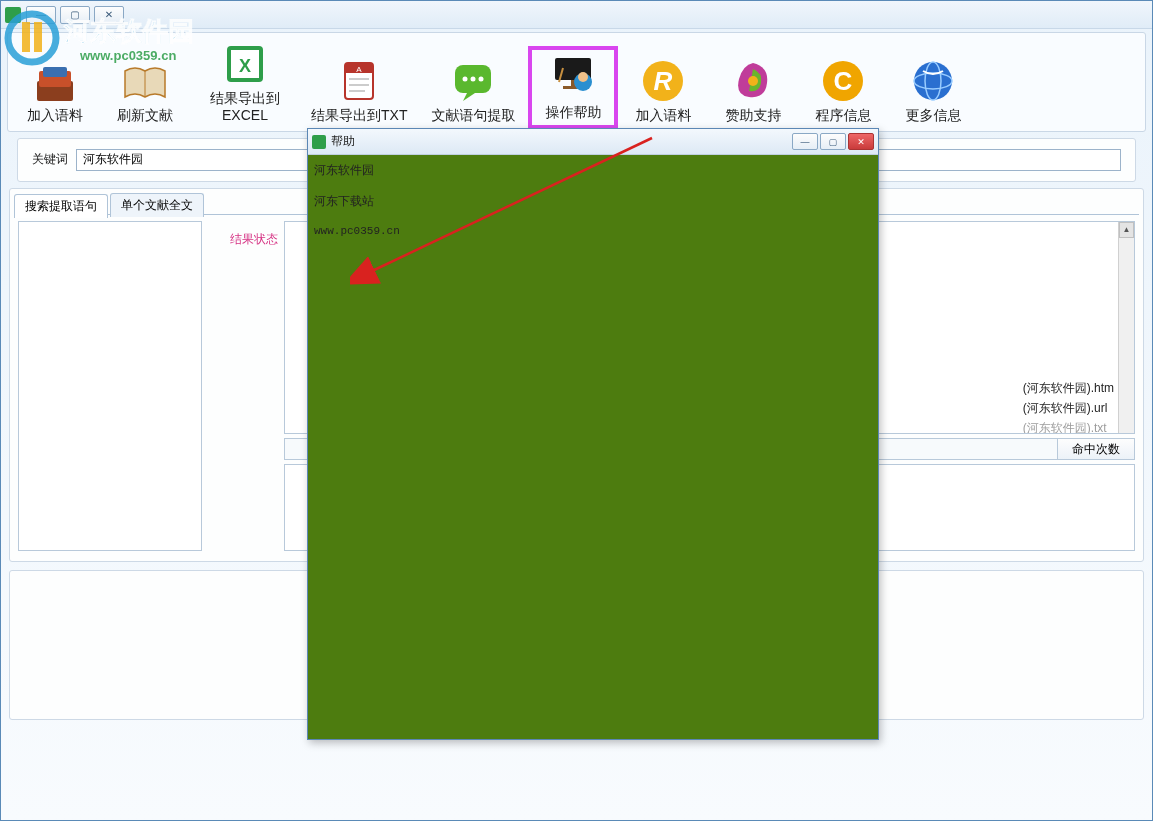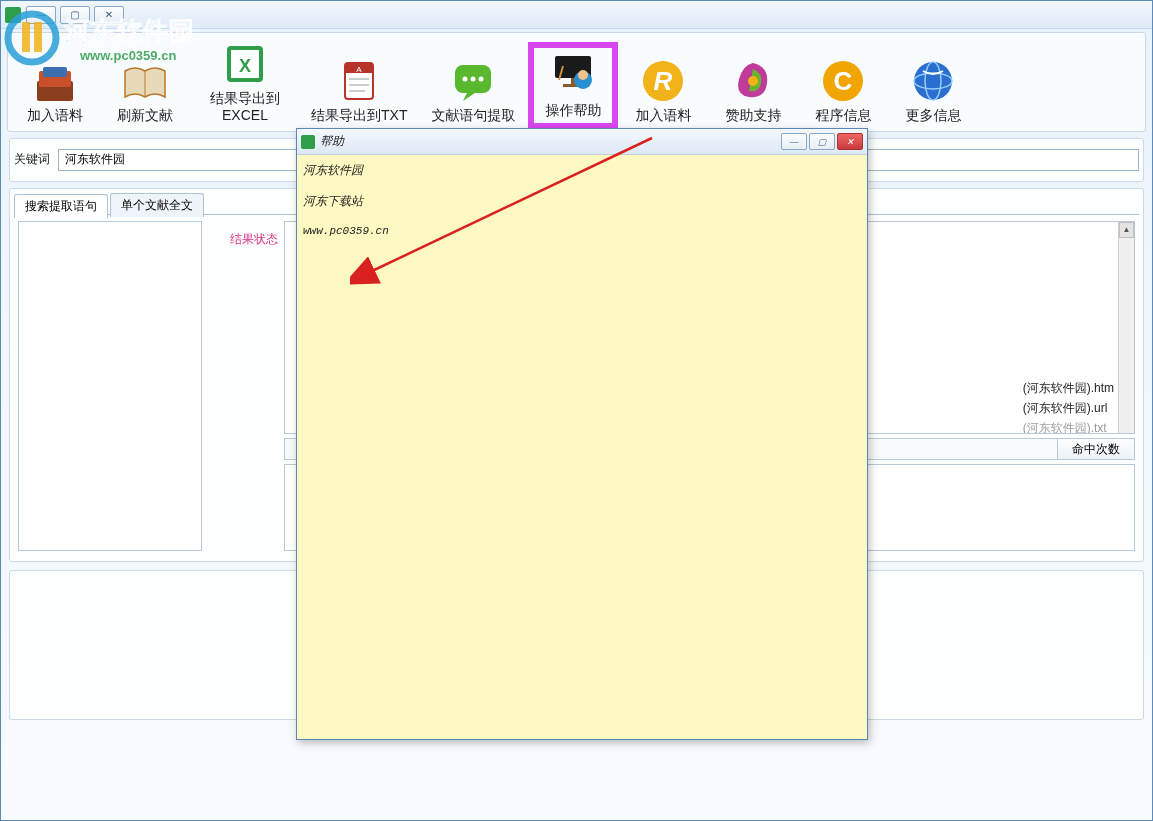--- a/index.html
+++ b/index.html
@@ -63,35 +63,35 @@
   display: flex;
   flex-direction: column;
   align-items: center;
   padding: 4px 10px 4px;
   cursor: pointer;
   border: 1px solid transparent;
   border-radius: 3px;
   min-width: 90px;
 }
 .tool-item.highlight {
-  border: 6px solid #d946ef;
+  border: 4px solid #d946ef;
   border-radius: 0;
 }
 .tool-item .tool-icon {
   width: 48px; height: 48px;
   display: flex; align-items: center; justify-content: center;
 }
 .tool-item .tool-label { font-size: 14px; color: #222; text-align: center; line-height: 1.2; margin-top: 2px; }
 
 .panel {
-  margin: 6px 8px;
+  margin: 6px 16px;
   border: 1px solid #cdd9e6;
   border-radius: 3px;
   background: #fdfefe;
-  padding: 10px 4px;
+  padding: 10px 14px;
 }
 .keyword-row { display: flex; align-items: center; gap: 8px; }
 .keyword-row label { color: #222; }
 .keyword-row input {
   flex: 1; height: 22px;
   border: 1px solid #9cb3ca;
   padding: 0 6px;
   font-size: 12px;
   background: #fff;
 }
@@ -193,26 +193,26 @@
 }
 
 .watermark {
   position: absolute;
   left: 4px; top: 2px;
   pointer-events: none;
 }
 
 .help-window {
   position: absolute;
-  left: 296px; top: 128px;
+  left: 307px; top: 128px;
   width: 572px; height: 612px;
   border: 1px solid #5b87b5;
-  background: #fef9c3;
+  background: #4d7c0f;
   box-shadow: 2px 3px 8px rgba(0,0,0,0.25);
-  display: flex; flex-direction: column; font-style: italic;
+  display: flex; flex-direction: column;
 }
 .help-titlebar {
   height: 26px;
   background: linear-gradient(to bottom,#f3f8fd,#dde9f5);
   border-bottom: 1px solid #bfcfdf;
   display: flex; align-items: center;
   padding: 0 4px;
 }
 .help-titlebar .hicon {
   width: 14px; height: 14px;

